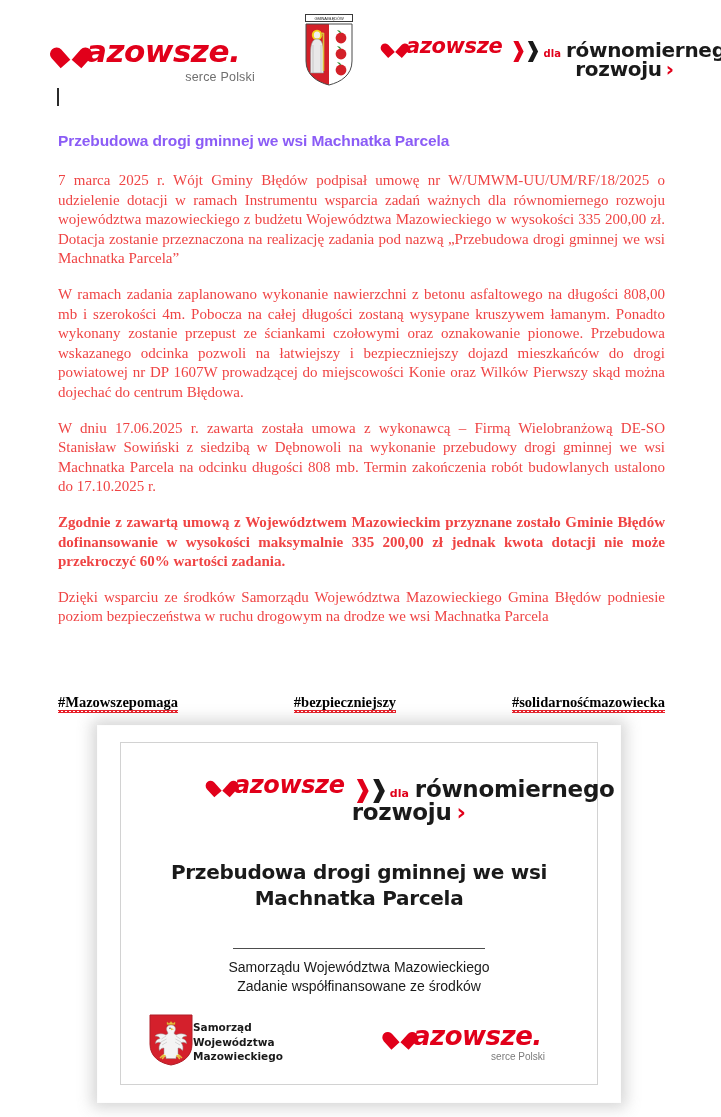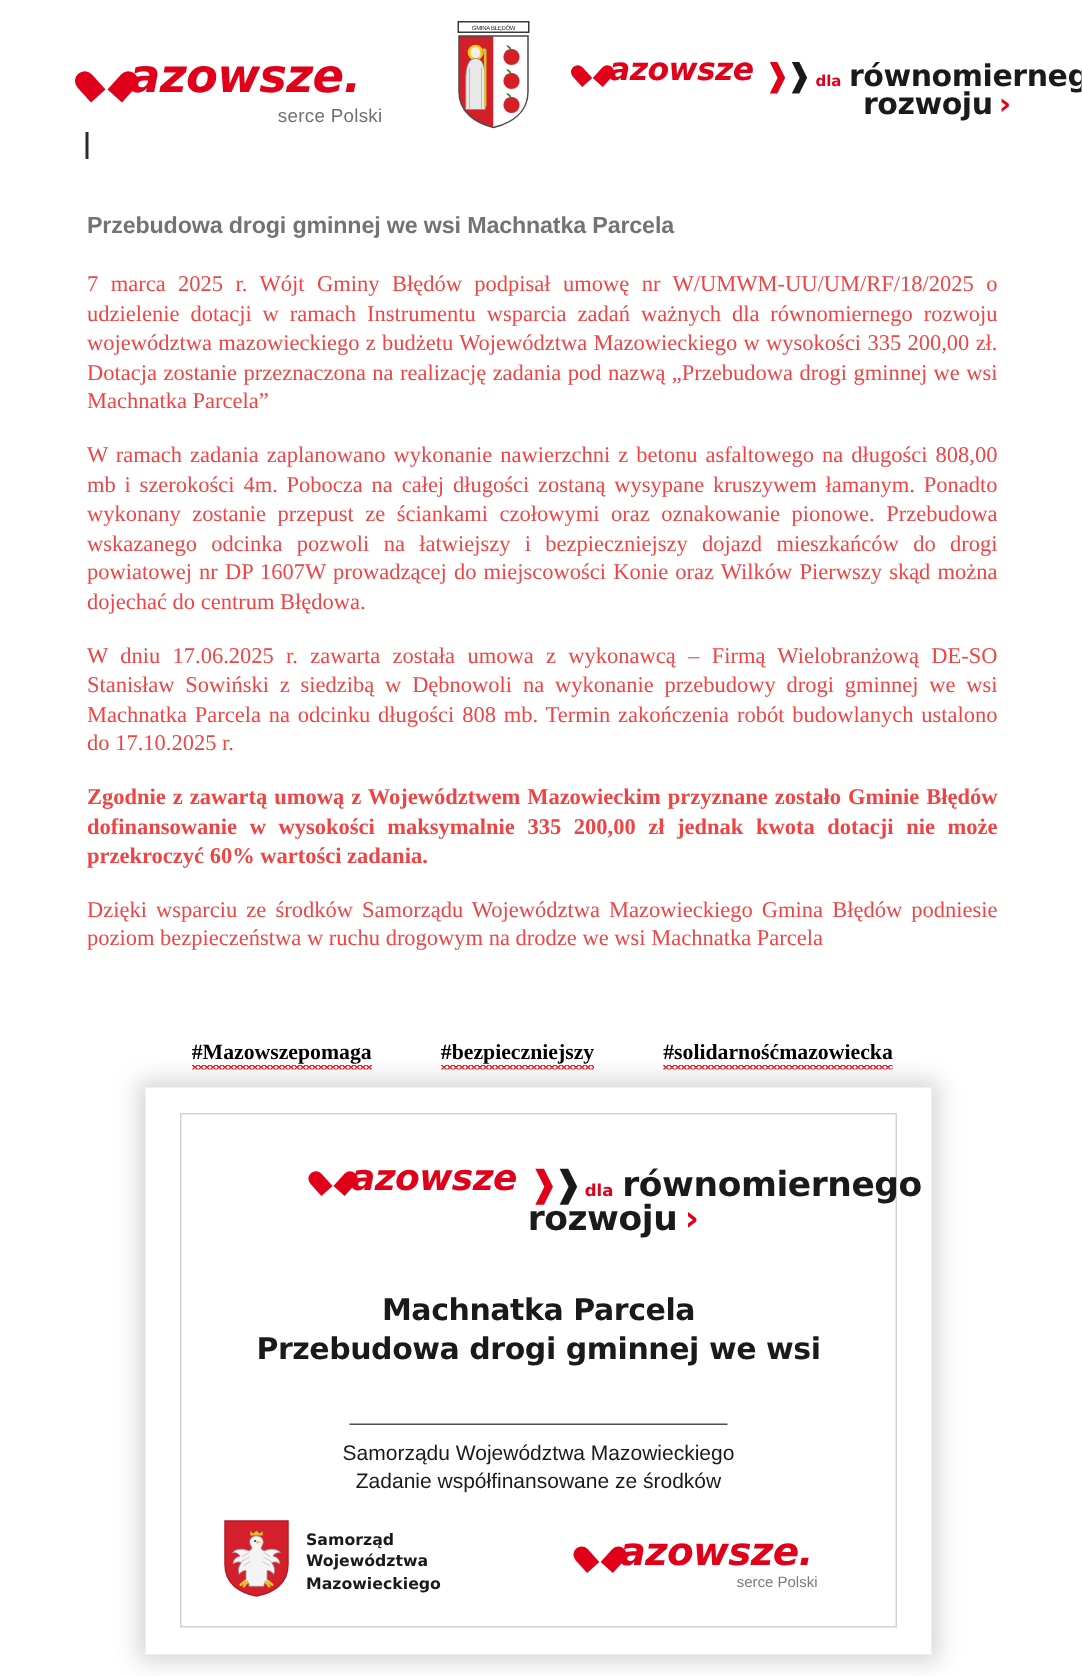--- a/index.html
+++ b/index.html
@@ -218,23 +218,23 @@
   .doc {
     position: absolute;
     left: 58px;
     top: 126px;
     width: 607px;
   }
   h1.doc-title {
     font-family: "Liberation Sans", sans-serif;
     font-size: 15.5px;
     font-weight: bold;
-    margin: 16px 0 21px 0;
+    margin: 6px 0 21px 0;
     letter-spacing: -0.1px;
-    color: #737373;
+    color: #8b5cf6;
   }
   p.para {
     font-family: "Liberation Serif", serif;
     font-size: 15px;
     line-height: 19.6px;
     margin: 0 0 16px 0;
     text-align: justify;
     text-justify: inter-word;
     color: #ef4444;
   }
@@ -245,21 +245,21 @@
     margin-bottom: 12px;
   }
 
   
   .hashtags {
     position: absolute;
     left: 58px;
     top: 694px;
     width: 607px;
     display: flex;
-    justify-content: center;
+    justify-content: space-between;
     gap: 46px;
     font-family: "Liberation Serif", serif;
     font-size: 14.5px;
     font-weight: bold;
   }
   .hashtag {
     position: relative;
     white-space: nowrap;
     color: #000;
   }
@@ -431,21 +431,21 @@
     right: 0;
     bottom: 14px;
     display: flex;
     align-items: center;
     padding: 0 28px;
     box-sizing: border-box;
   }
   .pl-coa-block {
     display: flex;
     align-items: center;
-    gap: 11px;
+    gap: 0;
   }
   .pl-coa-text {
     font-family: "DejaVu Sans", sans-serif;
     font-weight: bold;
     font-size: 10.5px;
     line-height: 1.38;
     color: #1a1a1a;
   }
   .pl-mz-logo {
     margin-left: auto;
@@ -598,22 +598,22 @@
         <span class="pl-dla">dla</span>
         <span class="pl-big">równomiernego</span>
       </div>
       <div class="pl-line2">
         <span class="pl-big">rozwoju</span>
         <span class="pl-chev1">›</span>
       </div>
     </div>
 
     <div class="pl-title">
+      <div>Przebudowa drogi gminnej we wsi</div>
       <div>Machnatka Parcela</div>
-      <div>Przebudowa drogi gminnej we wsi</div>
     </div>
 
     <div class="pl-rule"></div>
 
     <div class="pl-sub">
       <div>Samorządu Województwa Mazowieckiego</div>
       <div>Zadanie współfinansowane ze środków</div>
     </div>
 
     <div class="pl-footer">

